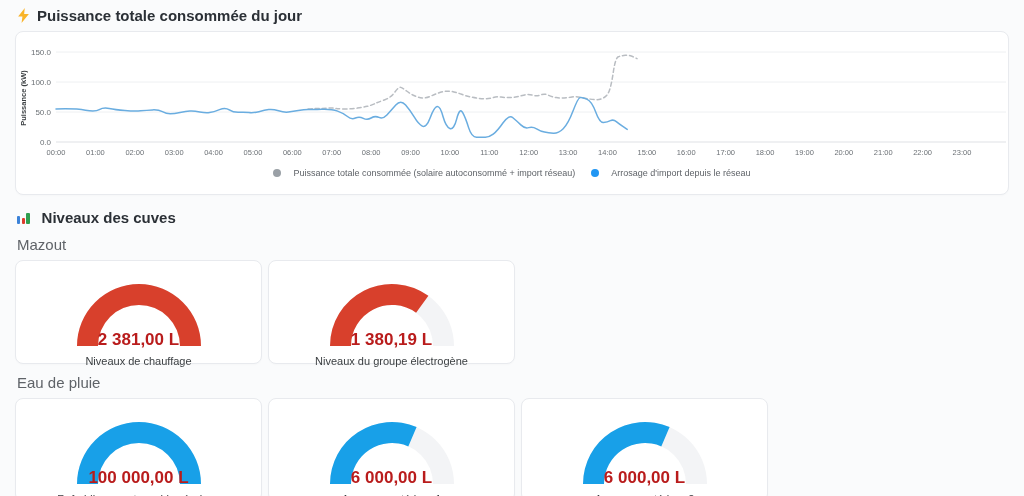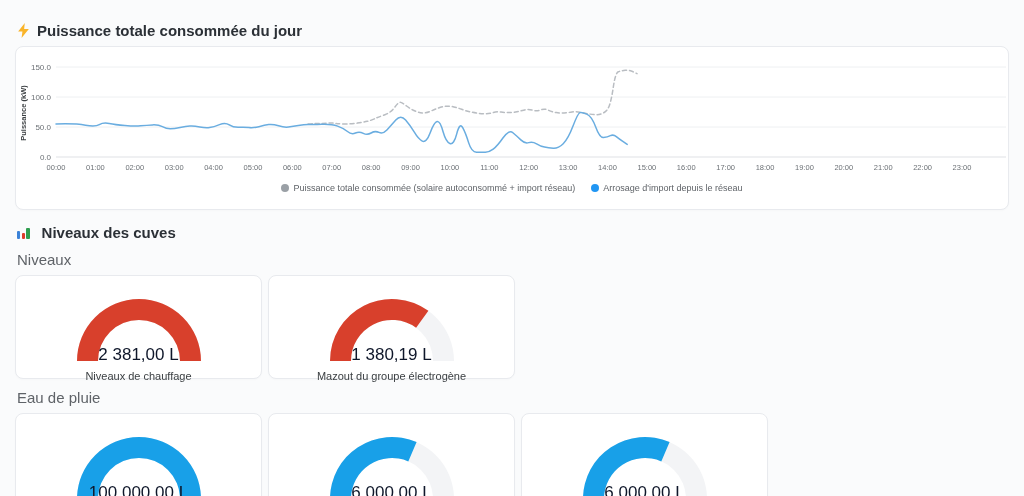--- a/index.html
+++ b/index.html
@@ -6,52 +6,52 @@
   body{
     width:1024px;height:496px;overflow:hidden;
     background:#fafbfc;
     font-family:"Liberation Sans", sans-serif;
     color:#24292f;
   }
   .wrap{padding:6px 15px 0 15px;}
   .section-title{
     display:flex;align-items:center;gap:7px;
     font-size:15px;font-weight:700;color:#2b3036;
-    margin:16px 0 7px 2px;
+    margin:1px 0 7px 2px;
   }
   .card{
     background:#ffffff;
     border:1px solid #e8eaee;
     border-radius:8px;
     box-shadow:0 1px 2px rgba(0,0,0,0.02);
   }
   .chart-card{width:992px;height:162px;position:relative;}
   #power-chart{display:block;width:990px;height:128px;margin-top:6px;}
   .legend-row{
     display:flex;justify-content:center;align-items:center;gap:16px;
     margin-top:2px;
   }
-  .legend-item{display:flex;align-items:center;gap:4px;}
+  .legend-item{display:flex;align-items:center;gap:12px;}
   .legend-dot{width:8px;height:8px;border-radius:50%;display:inline-block;}
   .legend-label{font-size:9px;color:#5f6368;}
   .tanks-title{margin-top:14px;gap:12px;}
   .group-label{
     font-size:15px;color:#5f6368;margin:10px 0 7px 2px;
   }
   .gauge-row{display:flex;gap:6px;}
   .gauge-card{
     width:245px;height:102px;
     display:flex;flex-direction:column;align-items:center;
     padding-top:0;position:relative;
   }
   .gauge-wrap{position:relative;width:150px;height:74px;margin-top:12px;}
   .gauge-wrap svg{display:block;}
   .gauge-value{
     position:absolute;left:-40px;right:-40px;bottom:-3px;
-    text-align:center;font-size:17px;font-weight:400;color:#0f172a;
+    text-align:center;font-size:17px;font-weight:700;color:#b91c1c;
   }
   .gauge-label{margin-top:8px;font-size:11px;color:#3c4043;text-align:center;}
   
   .bolt-icon svg{display:block;}
   .barchart-icon{display:inline-flex;align-items:flex-end;gap:1.5px;height:13px;}
   .barchart-icon i{width:3.2px;border-radius:1px;display:block;}
   .barchart-icon .b1{height:8px;background:#3b82d8;}
   .barchart-icon .b2{height:6px;background:#dd3b2b;}
   .barchart-icon .b3{height:11px;background:#2f9e4f;}
 </style>
@@ -121,41 +121,41 @@
 
   <div class="section-title tanks-title">
     <span class="barchart-icon">
         <i class="b1"></i>
         <i class="b2"></i>
         <i class="b3"></i>
       </span>
     <span>Niveaux des cuves</span>
   </div>
 
-  <div class="group-label">Niveaux</div>
+  <div class="group-label">Mazout</div>
   <div class="gauge-row">
     <div class="card gauge-card">
       <div class="gauge-wrap">
           <svg viewBox="0 0 150 74" width="150" height="74">
             <path d="M13.0 73.0 A62 62 0 0 1 137.0 73.0 L116.0 73.0 A41 41 0 0 0 34.0 73.0 Z" fill="#f3f4f6"></path>
             <path d="M13.0 73.0 A62 62 0 0 1 137.0 73.0 L116.0 73.0 A41 41 0 0 0 34.0 73.0 Z" fill="#d8402c"></path>
           </svg>
         <div class="gauge-value">2 381,00 L</div>
       </div>
       <div class="gauge-label">Niveaux de chauffage</div>
     </div>
     <div class="card gauge-card">
       <div class="gauge-wrap">
           <svg viewBox="0 0 150 74" width="150" height="74">
             <path d="M13.0 73.0 A62 62 0 0 1 137.0 73.0 L116.0 73.0 A41 41 0 0 0 34.0 73.0 Z" fill="#f3f4f6"></path>
             <path d="M13.0 73.0 A62 62 0 0 1 111.4 22.8 L99.1 39.8 A41 41 0 0 0 34.0 73.0 Z" fill="#d8402c"></path>
           </svg>
         <div class="gauge-value">1 380,19 L</div>
       </div>
-      <div class="gauge-label">Mazout du groupe électrogène</div>
+      <div class="gauge-label">Niveaux du groupe électrogène</div>
     </div>
   </div>
 
   <div class="group-label">Eau de pluie</div>
   <div class="gauge-row">
     <div class="card gauge-card">
       <div class="gauge-wrap">
           <svg viewBox="0 0 150 74" width="150" height="74">
             <path d="M13.0 73.0 A62 62 0 0 1 137.0 73.0 L116.0 73.0 A41 41 0 0 0 34.0 73.0 Z" fill="#f3f4f6"></path>
             <path d="M13.0 73.0 A62 62 0 0 1 137.0 73.0 L116.0 73.0 A41 41 0 0 0 34.0 73.0 Z" fill="#18a0e8"></path>

